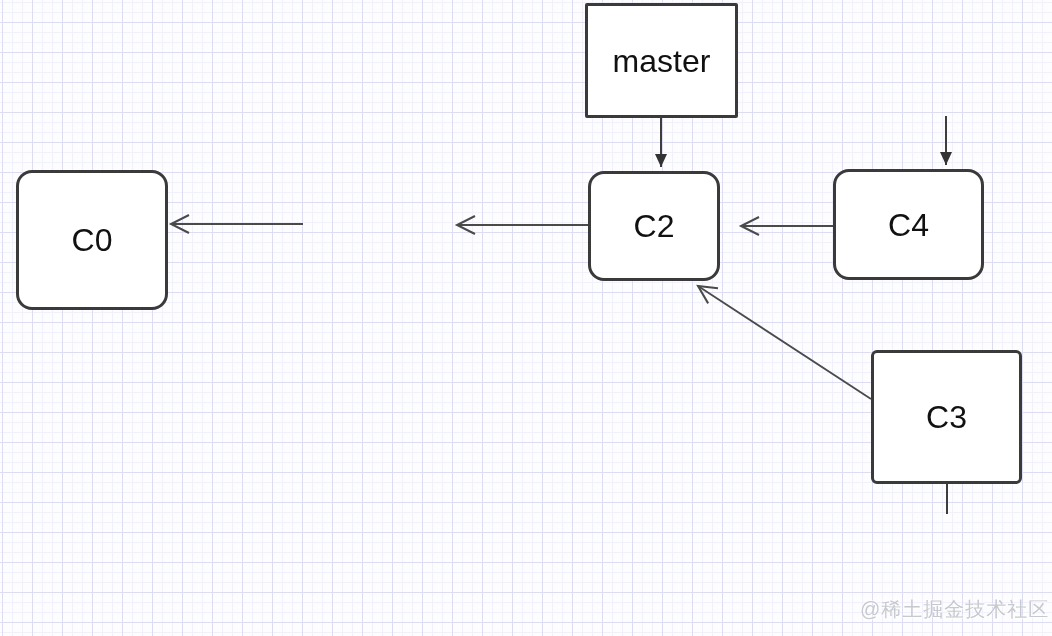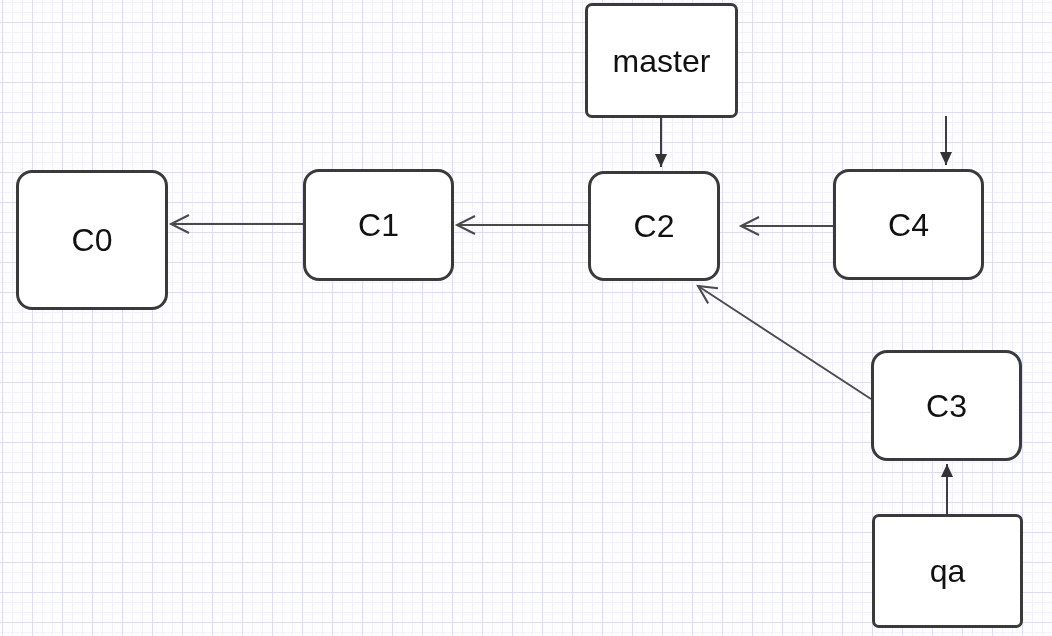--- a/index.html
+++ b/index.html
@@ -37,21 +37,21 @@
     align-items: center;
     justify-content: center;
     background: #ffffff;
     border: 3px solid #3a3a3a;
     color: #111111;
     font-size: 32px;
     line-height: 1;
     user-select: none;
   }
   .node.commit { border-radius: 16px; }
-  .node.branch { border-radius: 7px; align-items: center; }
+  .node.branch { border-radius: 2px; align-items: center; }
   #watermark {
     position: absolute;
     left: 860px;
     top: 596px;
     font-size: 20px;
     letter-spacing: 1px;
     color: #c6c9cf;
     text-shadow: 0 1px 0 rgba(255,255,255,0.9), 0 -1px 0 rgba(255,255,255,0.6);
     white-space: nowrap;
   }
@@ -76,33 +76,28 @@
     <path d="M871,226 L741,226" stroke="#4a4a4a" stroke-width="2" fill="none" marker-end="url(#mOpen)"></path>
     <path d="M871,399 L698,286" stroke="#4a4a4a" stroke-width="1.8" fill="none" marker-end="url(#mOpen)"></path>
     <path d="M661,117 L661,167" stroke="#3d3d3d" stroke-width="2" fill="none" marker-end="url(#mSolid)"></path>
     <path d="M946,116 L946,165" stroke="#3d3d3d" stroke-width="2" fill="none" marker-end="url(#mSolid)"></path>
     <path d="M947,514 L947,464" stroke="#3d3d3d" stroke-width="2" fill="none" marker-end="url(#mSolid)"></path>
   </svg>
 
   <div class="node commit" style="left:16px; top:170px; width:152px; height:140px;">
     <span>C0</span>
   </div>
-  <div class="node commit" style="left:303px; top:169px; width:151px; height:112px;">
-    <span>C1</span>
-  </div>
   <div class="node commit" style="left:588px; top:171px; width:132px; height:110px;">
     <span>C2</span>
   </div>
-  <div class="node commit" style="left:871px; top:350px; width:151px; height:111px;">
+  <div class="node commit" style="left:871px; top:350px; width:151px; height:134px;border-radius:6px;">
     <span>C3</span>
   </div>
   <div class="node commit" style="left:833px; top:169px; width:151px; height:111px;">
     <span>C4</span>
   </div>
 
   <div class="node branch" style="left:585px; top:3px; width:153px; height:115px;">
     <span>master</span>
   </div>
-  <div class="node branch" style="left:872px; top:514px; width:151px; height:114px;">
-    <span>qa</span>
-  </div>
 
+  <div id="watermark">@稀土掘金技术社区</div>
 </div>
 
 </body></html>

